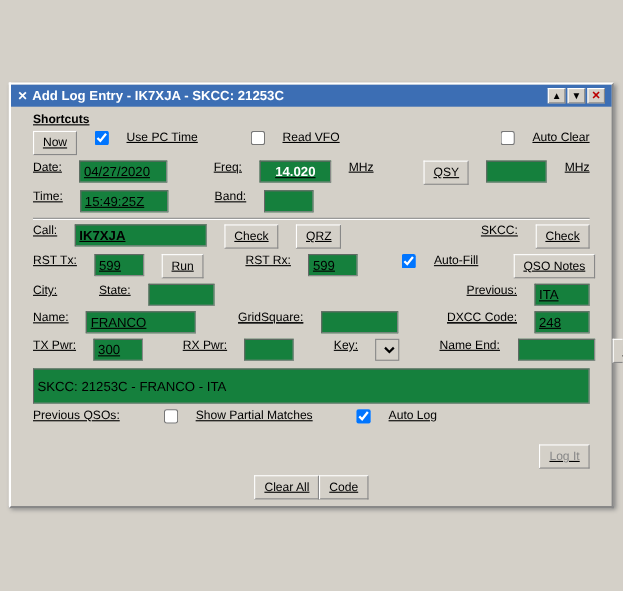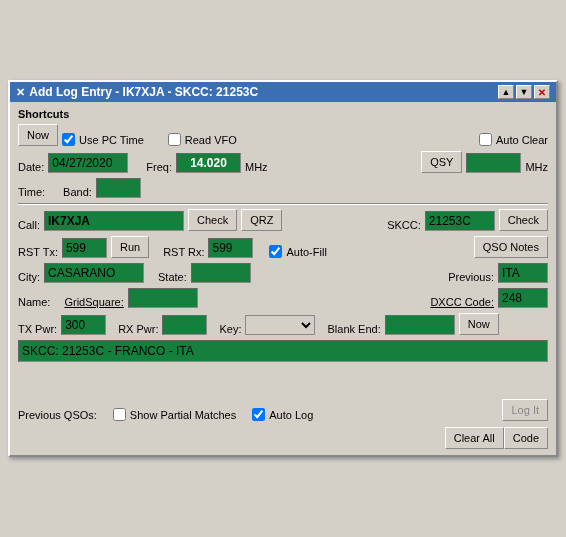--- a/index.html
+++ b/index.html
@@ -53,32 +53,33 @@
       align-items: center;
       justify-content: center;
       color: #000;
     }
     .close-x {
       color: #b00;
       font-size: 10px;
       font-weight: bold;
     }
     .content {
-      padding: 6px 8px;
+      padding: 6px 20px;
+      text-decoration: underline;
     }
     .shortcuts-label {
       font-size: 11px;
       font-weight: bold;
       margin-bottom: 4px;
     }
     .row {
       display: flex;
-      align-items: flex-end;
+      align-items: flex-start;
       margin-bottom: 5px;
-      gap: 4px;
+      gap: 16px;
     }
     .label {
       font-size: 11px;
       color: #000;
       white-space: nowrap;
     }
     input[type="text"] {
       height: 20px;
       border: 1px solid #888;
       border-top: 1px solid #666;
@@ -116,21 +117,21 @@
       font-weight: bold;
       text-align: center;
       font-size: 13px;
     }
     .band-input {
       background: #f08080;
       width: 45px;
     }
     .call-input {
       background: #f08080;
-      width: 140px;
+      width: 120px;
       font-weight: bold;
       font-size: 13px;
     }
     .skcc-input {
       width: 70px;
     }
     .rst-input {
       width: 45px;
     }
     .city-input {
@@ -182,21 +183,21 @@
       height: 80px;
       display: flex;
       align-items: center;
       justify-content: center;
       font-size: 11px;
       color: #444;
       margin-top: 4px;
     }
     .footer-row {
       display: flex;
-      justify-content: flex-end;
+      justify-content: center;
       align-items: center;
       margin-top: 6px;
     }
     .footer-left {
       display: flex;
       gap: 6px;
     }
     .time-end-label {
       font-size: 10px;
     }
@@ -244,93 +245,93 @@
       <input type="text" class="freq-input" value="14.020" style="">
       <span class="label">MHz</span>
       <span style="flex:1;"></span>
       <button class="btn">QSY</button>
       <input type="text" style="width: 55px;">
       <span class="label">MHz</span>
     </div>
 
     <div class="row">
       <span class="label">Time:</span>
+      <input type="text" style="width: 80px;" value="15:49:25Z">
       <span style="margin-left:10px;"></span>
       <span class="label">Band:</span>
       <input type="text" class="band-input" style="">
     </div>
 
     <hr class="divider">
 
     <div class="row">
       <span class="label">Call:</span>
       <input type="text" class="call-input" value="IK7XJA" style="">
       <button class="btn">Check</button>
       <button class="btn">QRZ</button>
       <span style="flex:1;"></span>
       <span class="label">SKCC:</span>
-      <input type="text" class="skcc-input" value="21253C" style="">
       <button class="btn">Check</button>
     </div>
 
     <div class="row">
       <span class="label">RST Tx:</span>
       <input type="text" class="rst-input" value="599" style="">
       <button class="btn">Run</button>
       <span style="margin-left:6px;"></span>
       <span class="label">RST Rx:</span>
       <input type="text" class="rst-input" value="599" style="">
       <span style="margin-left:8px;"></span>
       <input type="checkbox" checked="" style="">
       <span class="label">Auto-Fill</span>
       <span style="flex:1;"></span>
       <button class="btn">QSO Notes</button>
     </div>
 
     <div class="row">
       <span class="label">City:</span>
-      <input type="text" class="city-input" value="CASARANO" style="">
       <span style="margin-left:6px;"></span>
       <span class="label">State:</span>
       <input type="text" class="state-input" style="">
       <span style="flex:1;"></span>
       <span class="label">Previous:</span>
       <input type="text" class="country-input" value="ITA" style="">
     </div>
 
     <div class="row">
       <span class="label">Name:</span>
+      <input type="text" class="name-input" value="FRANCO" style="">
       <span style="margin-left:6px;"></span>
       <span class="label" style="text-decoration:underline;">GridSquare:</span>
       <input type="text" class="grid-input" style="">
       <span style="flex:1;"></span>
       <span class="label" style="text-decoration:underline;">DXCC Code:</span>
       <input type="text" class="dxcc-input" value="248" style="">
     </div>
 
     <div class="row">
       <span class="label">TX Pwr:</span>
       <input type="text" class="txpwr-input" value="300" style="">
       <span style="margin-left:4px;"></span>
       <span class="label">RX Pwr:</span>
       <input type="text" class="rxpwr-input" style="">
       <span style="margin-left:4px;"></span>
       <span class="label">Key:</span>
       <select class="key-select">
         <option value=""></option>
       </select>
       <span style="margin-left:4px;"></span>
-      <span class="label">Blank End:</span>
+      <span class="label">Name End:</span>
       <input type="text" class="timeend-input" style="">
       <button class="btn">Now</button>
     </div>
 
 
     <div style="margin-bottom:5px;">
-      <input type="text" style="width: 100%; height: 22px;" value="SKCC: 21253C - FRANCO - ITA">
+      <input type="text" style="width: 100%; height: 32px;" value="SKCC: 21253C - FRANCO - ITA">
     </div>
 
     <div class="row">
       <span class="label">Previous QSOs:</span>
       <span style="margin-left:8px;"></span>
       <input type="checkbox" style="">
       <span class="label">Show Partial Matches</span>
       <span style="margin-left:8px;"></span>
       <input type="checkbox" checked="" style="">
       <span class="label">Auto Log</span>

